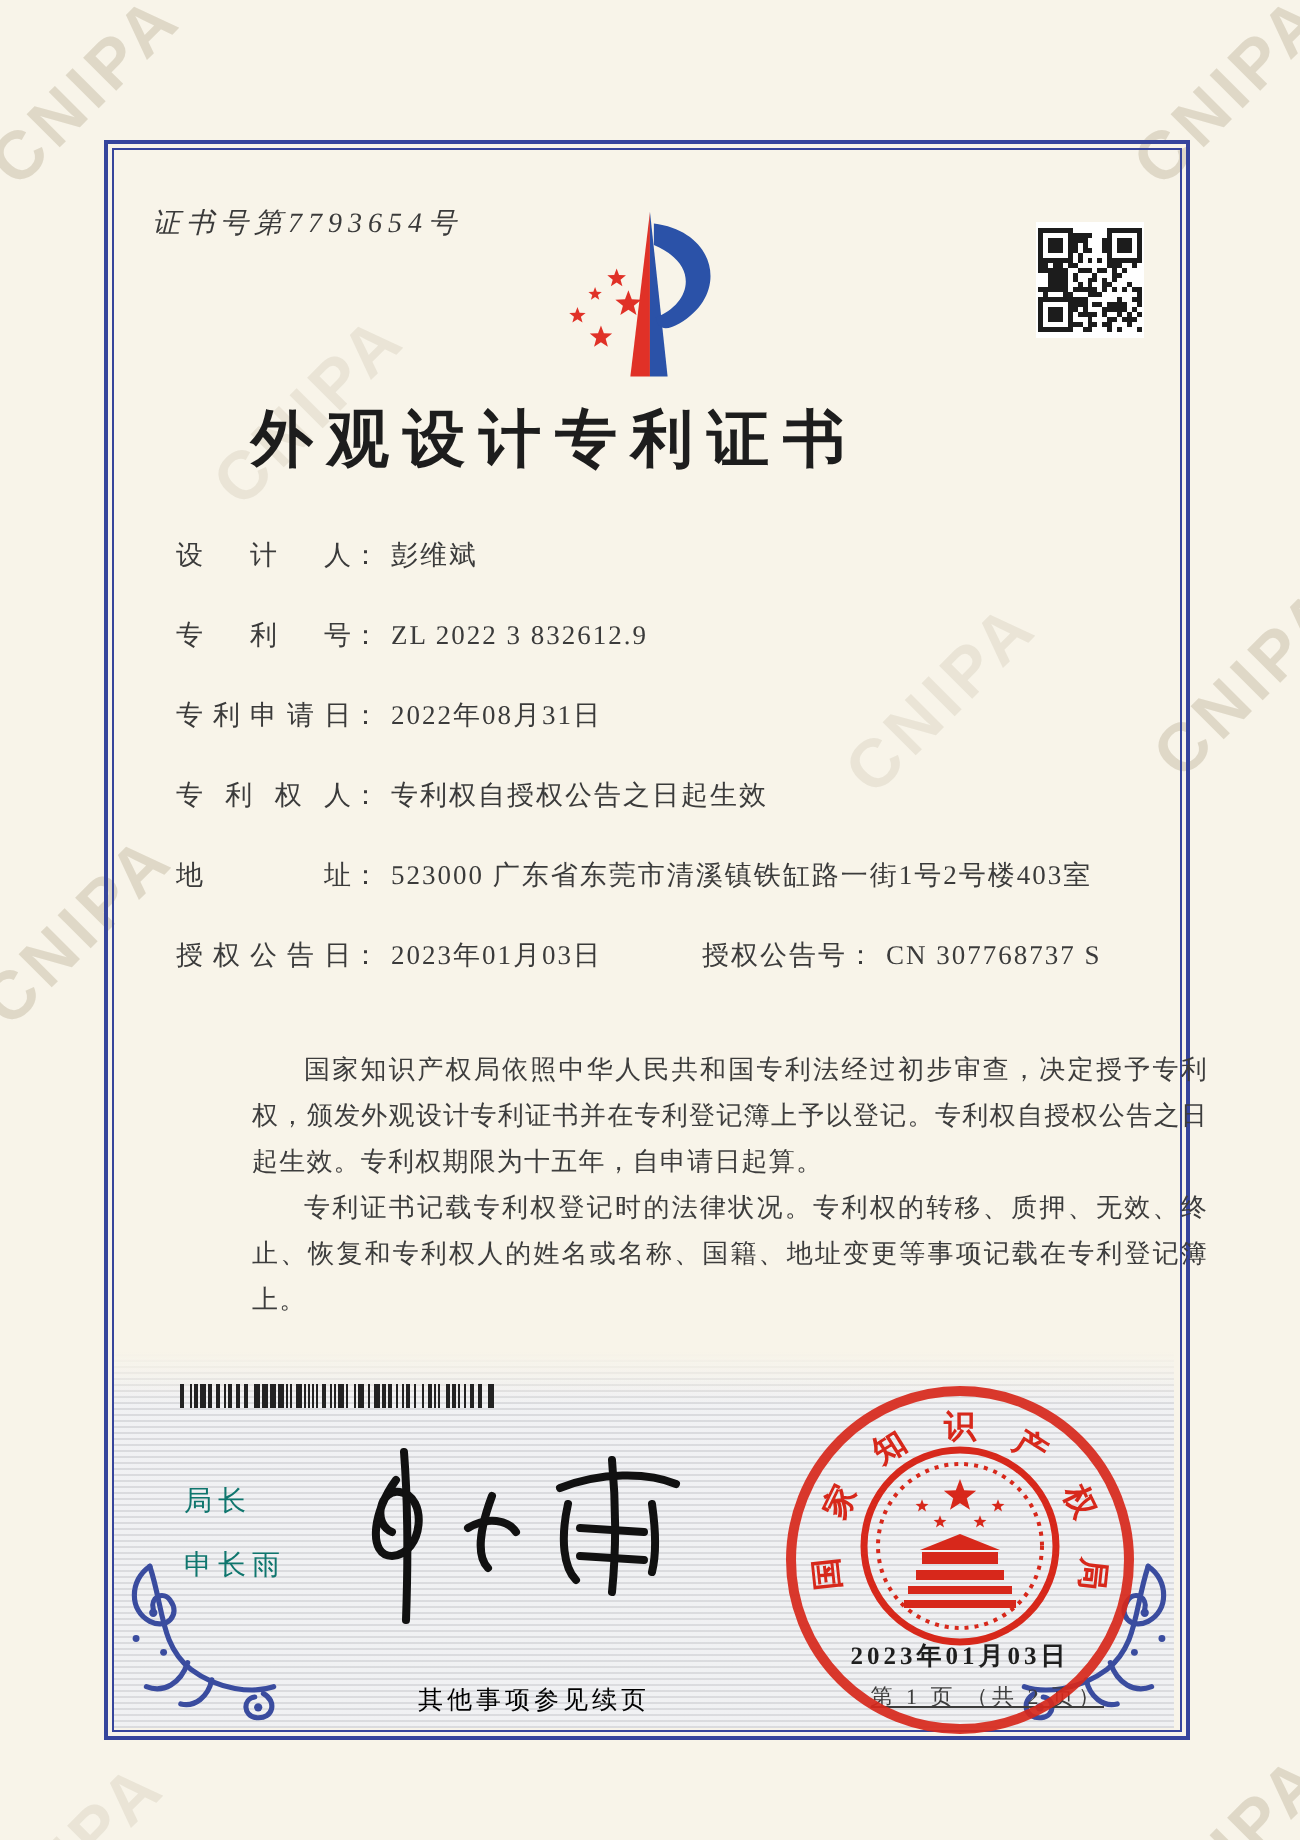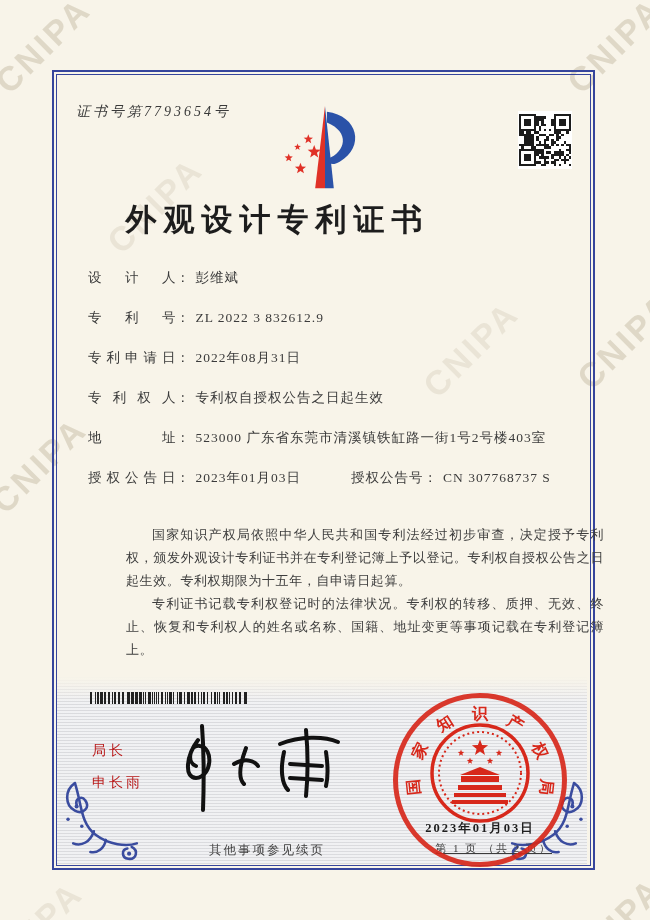--- a/index.html
+++ b/index.html
@@ -70,21 +70,21 @@
   
   .law{
     position:absolute;z-index:5;left:86px;top:523px;width:478px;
     font-size:13px;line-height:23px;letter-spacing:0.6px;color:#3d3d3d;
     text-align:justify;
     margin-left:40px;
   }
   .law p{margin:0;text-indent:2em;}
   
   .barcode{position:absolute;z-index:5;left:90px;top:692px;width:160px;height:12px;}
-  .director{position:absolute;z-index:6;left:92px;top:742px;font-size:14px;letter-spacing:3px;color:#b91c1c;}
+  .director{position:absolute;z-index:6;left:92px;top:742px;font-size:14px;letter-spacing:3px;color:#0f766e;}
   .director div{margin-bottom:14px;}
   .sig{position:absolute;z-index:6;left:168px;top:722px;width:180px;height:92px;}
   .seal{
     position:absolute;z-index:6;left:393px;top:693px;width:164px;height:164px;
     border:5px solid rgba(215,40,27,0.92);border-radius:50%;
   }
   .seal-emblem{position:absolute;left:50%;top:46%;width:104px;height:104px;transform:translate(-50%,-50%);}
   .seal-char{
     position:absolute;left:50%;top:50%;
     font-size:16px;font-weight:bold;color:#d7281b;letter-spacing:0;
@@ -92,21 +92,21 @@
   .seal-date{
     position:absolute;z-index:7;left:50%;top:122px;transform:translateX(-50%);
     font-size:12.5px;color:#1f1f1f;white-space:nowrap;letter-spacing:2px;font-weight:bold;
   }
   .page-no{
     position:absolute;z-index:5;left:0;top:841px;width:552px;text-align:right;
     font-size:11px;letter-spacing:2px;color:#3c3c3c;text-decoration:underline;
   }
   .footer-note{
     position:absolute;z-index:5;left:0;top:842px;width:534px;text-align:center;
-    font-size:12.5px;letter-spacing:2px;color:#404040;
+    font-size:12.5px;letter-spacing:2px;color:#000000;
   }
 </style>
 </head>
 <body>
 
 <div class="wm" style="left:-16px;top:26px;">CNIPA</div>
 <div class="wm" style="left:556px;top:26px;">CNIPA</div>
 <div class="wm faint" style="left:96px;top:186px;">CNIPA</div>
 <div class="wm faint" style="left:412px;top:330px;">CNIPA</div>
 <div class="wm" style="left:566px;top:322px;">CNIPA</div>

